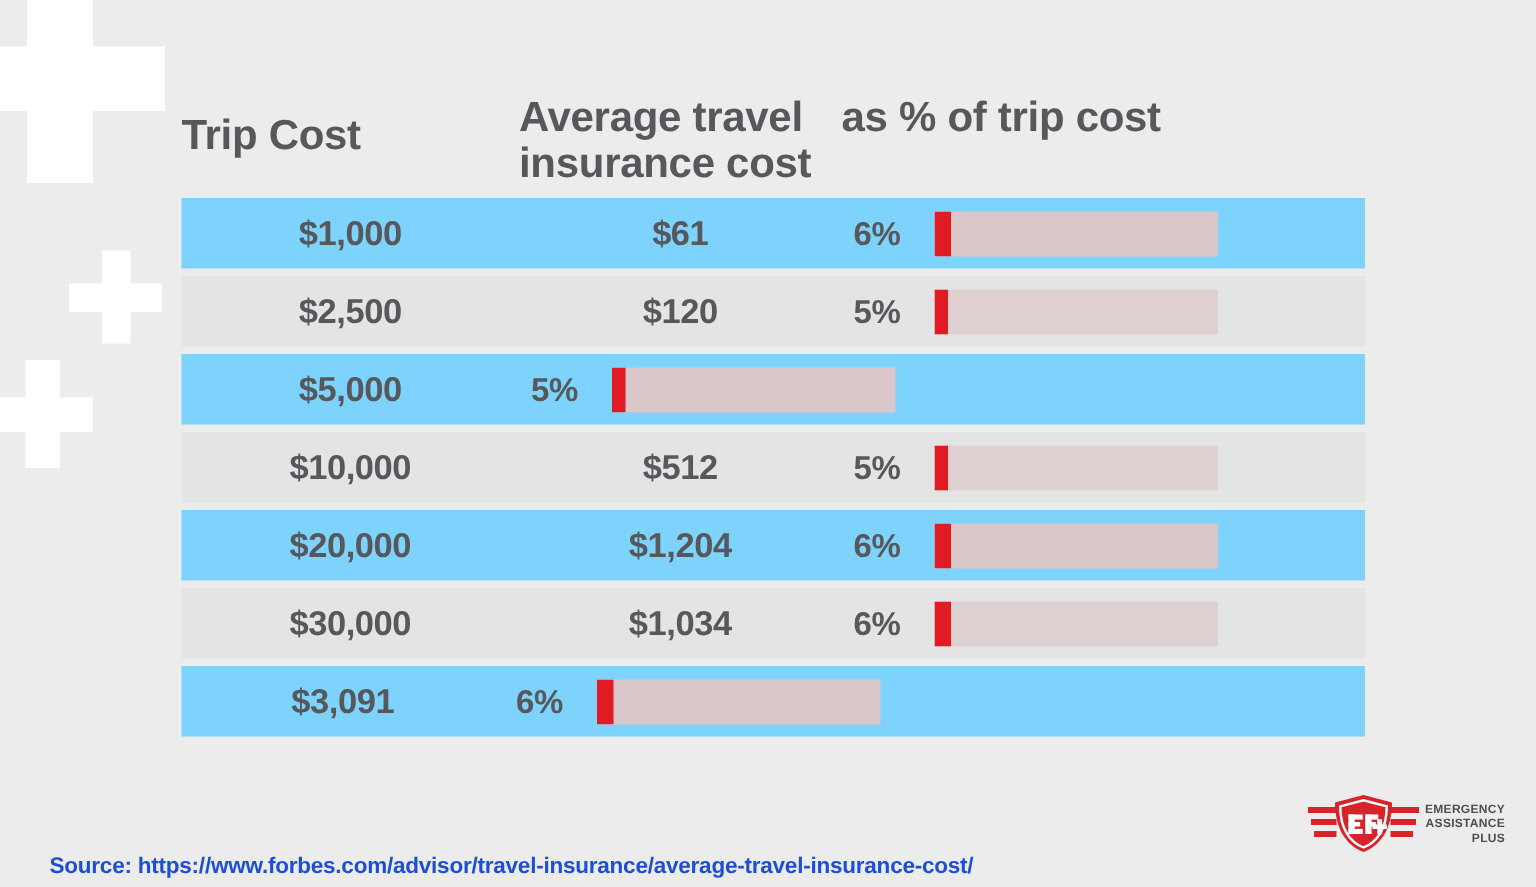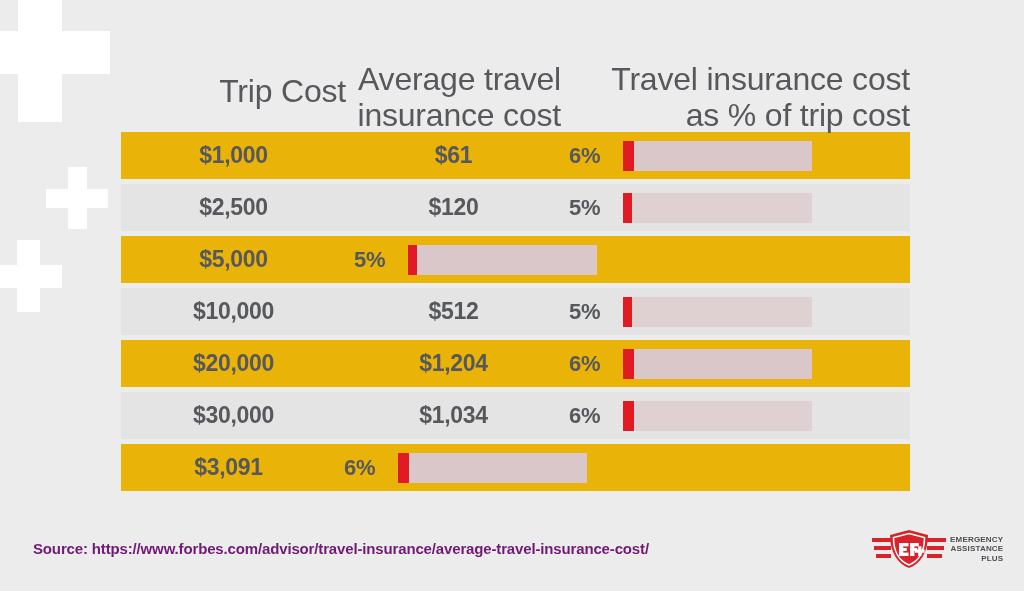--- a/index.html
+++ b/index.html
@@ -27,41 +27,41 @@
   #cross-small{left:-8px;top:240px;width:70px;height:72px;}
   #cross-small .v{left:25px;top:0;width:23px;height:72px;}
   #cross-small .h{left:0;top:25px;width:70px;height:23px;}
 
   
   #table{position:absolute;left:121px;top:48px;width:789px;}
 
   .head-row{display:flex;height:84px;align-items:flex-start;}
   .head-cell{
     color:#56585c;
-    font-weight:normal;
-    font-size:32px;
+    font-weight:bold;
+    font-size:28px;
     line-height:1.12;
     font-stretch:condensed;
     letter-spacing:-0.2px;
-    text-align:right;
+    text-align:left;
     padding-top:14px;
     box-sizing:border-box;
   }
   .col-trip{width:225px;}
   .col-avg{width:215px;}
   .col-pct{width:349px;}
 
   .head-cell.col-trip{padding-top:26px;}
 
   .row{
     display:flex;align-items:center;
     height:47px;margin-bottom:5px;
     box-sizing:border-box;
   }
-  .row.odd{background:#eab308;}
+  .row.odd{background:#7dd3fc;}
   .row.even{background:#e4e4e5;}
 
   .cell-trip,.cell-avg{
     color:#56585c;
     font-weight:bold;
     font-size:23px;
     font-stretch:condensed;
     letter-spacing:-0.3px;
     text-align:center;
     box-sizing:border-box;
@@ -95,22 +95,22 @@
     overflow:hidden;
   }
   .row.even .bar-wrap{background:#dfd0d2;}
   .bar-fill{
     position:absolute;left:0;top:0;bottom:0;
     background:#e01b24;
   }
 
   
   #source{
-    position:absolute;left:33px;top:540px;
-    color:#701a75;
+    position:absolute;left:33px;top:569px;
+    color:#1d4ed8;
     font-weight:bold;
     font-size:15px;
     font-stretch:condensed;
     letter-spacing:-0.15px;
     white-space:nowrap;
   }
 
   #logo{
     position:absolute;left:872px;top:527px;
     width:132px;height:44px;
@@ -152,21 +152,20 @@
 
     <div class="head-row">
       <div class="head-cell col-trip">
         <span>Trip Cost</span>
       </div>
       <div class="head-cell col-avg">
         <div>Average travel</div>
         <div>insurance cost</div>
       </div>
       <div class="head-cell col-pct">
-        <div>Travel insurance cost</div>
         <div>as % of trip cost</div>
       </div>
     </div>
 
     <div id="rows-container">
         <div class="row odd">
           <div class="cell-trip">$1,000</div>
           <div class="cell-avg">$61</div>
           <div class="cell-pct">
             <span class="pct-label">6%</span>

